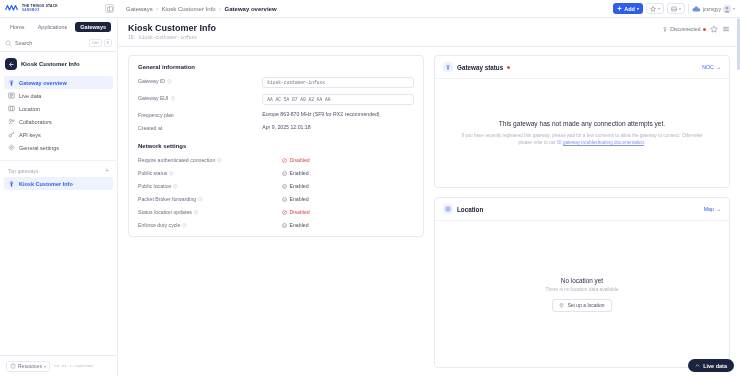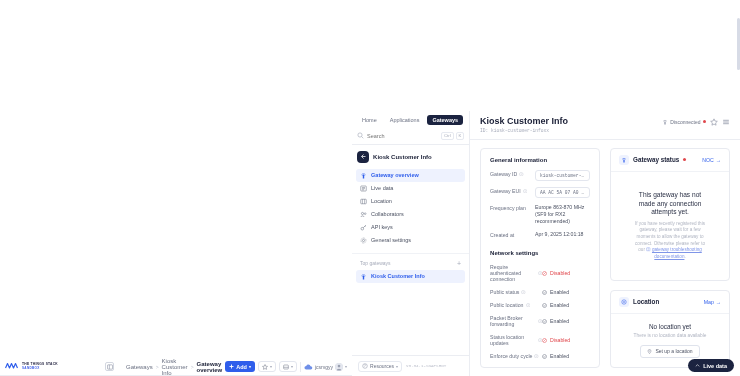--- a/index.html
+++ b/index.html
@@ -3,21 +3,21 @@
 <meta charset="utf-8">
 <style>
   * { box-sizing: border-box; margin: 0; padding: 0; }
   html, body {
     width: 740px; height: 376px;
     font-family: "Liberation Sans", sans-serif;
     background: #ffffff;
     color: #1a1f36;
     overflow: hidden;
   }
-  .app { position: relative; width: 740px; height: 376px; display: flex; flex-direction: row; align-items: flex-end; }
+  .app { position: relative; width: 740px; height: 376px; display: flex; flex-direction: column; }
 
   
   .topbar {
     height: 18px; flex: 0 0 18px;
     display: flex; align-items: center;
     border-bottom: 1px solid #ebedf2;
     background: #fff;
   }
   .topbar-left { width: 118px; display: flex; align-items: center; padding-left: 5px; gap: 4px; flex: 0 0 118px; }
   .logo-mark { width: 13px; height: 9px; flex: 0 0 13px; }

